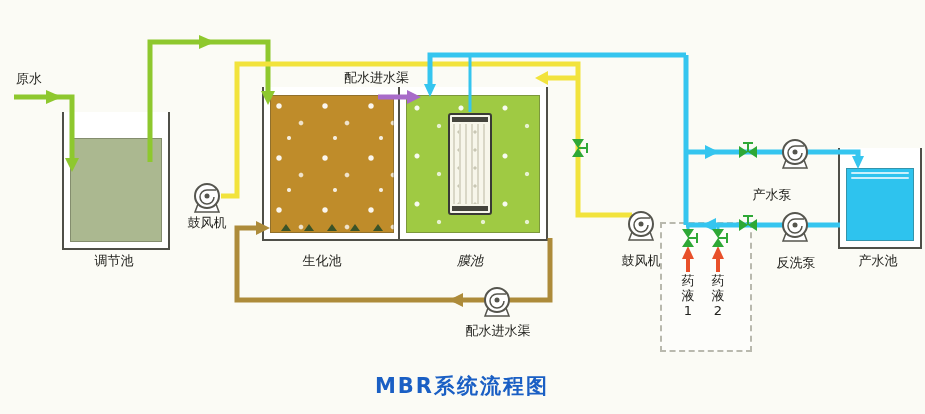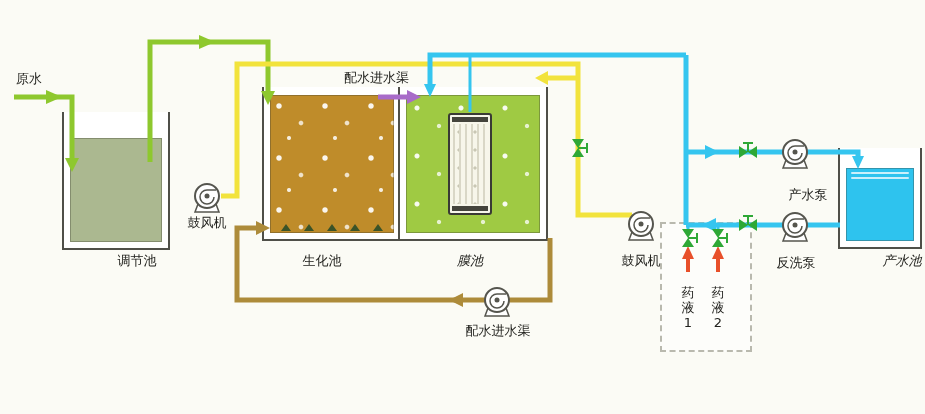--- a/index.html
+++ b/index.html
@@ -58,21 +58,21 @@
   .valve-stem{stroke:var(--valve-green,#2ea836);stroke-width:2;fill:none;}
   .pump-base{fill:#fff;stroke:#55554e;stroke-width:1.5;}
   .pump-body{fill:#fff;stroke:#55554e;stroke-width:2;}
   .pump-curl{fill:none;stroke:#55554e;stroke-width:1.5;}
   .pump-hub{fill:#55554e;}
 
   
   .lbl{position:absolute;font-size:13px;color:#22221e;white-space:nowrap;}
   .ctr{transform:translateX(-50%);}
   .vlbl{position:absolute;font-size:13px;color:#22221e;width:15px;line-height:1.15;
-        word-break:break-all;text-align:center;transform:translateX(-50%);white-space:normal;margin-top:12px;}
+        word-break:break-all;text-align:center;transform:translateX(-50%);white-space:normal;}
   .title{position:absolute;left:462px;top:372px;transform:translateX(-50%);
          font-size:21px;font-weight:bold;letter-spacing:2px;color:var(--title-blue,#1a5fc4);}
 </style>
 </head>
 <body>
 
 <div class="stage">
 
   <div class="tank" style="left:62px;top:112px;width:104px;height:136px;">
     <div class="water water-reg" style="top:26px;"></div>
@@ -200,26 +200,27 @@
       </g>
     <g transform="translate(795,152)">
         <use href="#pump"></use>
       </g>
     <g transform="translate(795,225)">
         <use href="#pump"></use>
       </g>
   </svg>
 
   <div class="lbl" style="left:16px;top:70px;">原水</div>
-  <div class="lbl ctr" style="left:114px;top:252px;margin-left:23px;">调节池</div>
+  <div class="lbl ctr" style="left:114px;top:252px;">调节池</div>
   <div class="lbl ctr" style="left:207px;top:214px;">鼓风机</div>
   <div class="lbl ctr" style="left:322px;top:252px;">生化池</div>
   <div class="lbl" style="left:344px;top:69px;">配水进水渠</div>
   <div class="lbl ctr" style="left:470px;top:252px;font-style:italic;">膜池</div>
   <div class="lbl ctr" style="left:641px;top:252px;">鼓风机</div>
   <div class="vlbl" style="left:688px;top:274px;">药液1</div>
   <div class="vlbl" style="left:718px;top:274px;">药液2</div>
-  <div class="lbl ctr" style="left:808px;top:186px;">产水泵</div>
+  <div class="lbl ctr" style="left:772px;top:186px;">产水泵</div>
   <div class="lbl ctr" style="left:796px;top:254px;">反洗泵</div>
-  <div class="lbl ctr" style="left:902px;top:252px;font-style:italic;">产水池</div>
+  <div class="lbl ctr" style="left:878px;top:252px;">产水池</div>
   <div class="lbl ctr" style="left:498px;top:322px;">配水进水渠</div>
 
+  <div class="title">MBR系统流程图</div>
 </div>
 
 </body></html>

